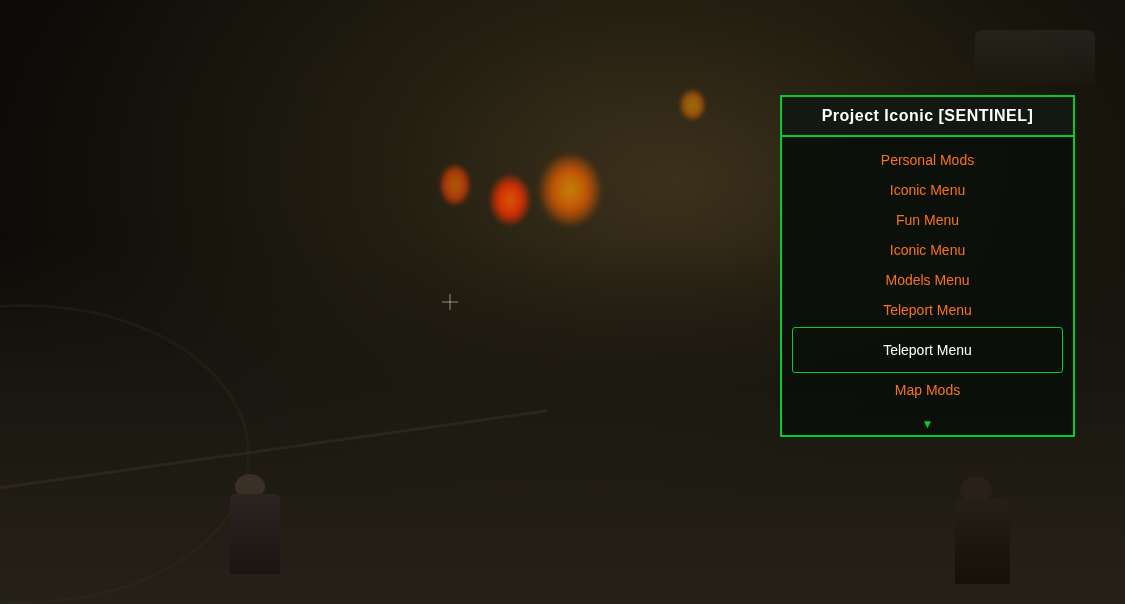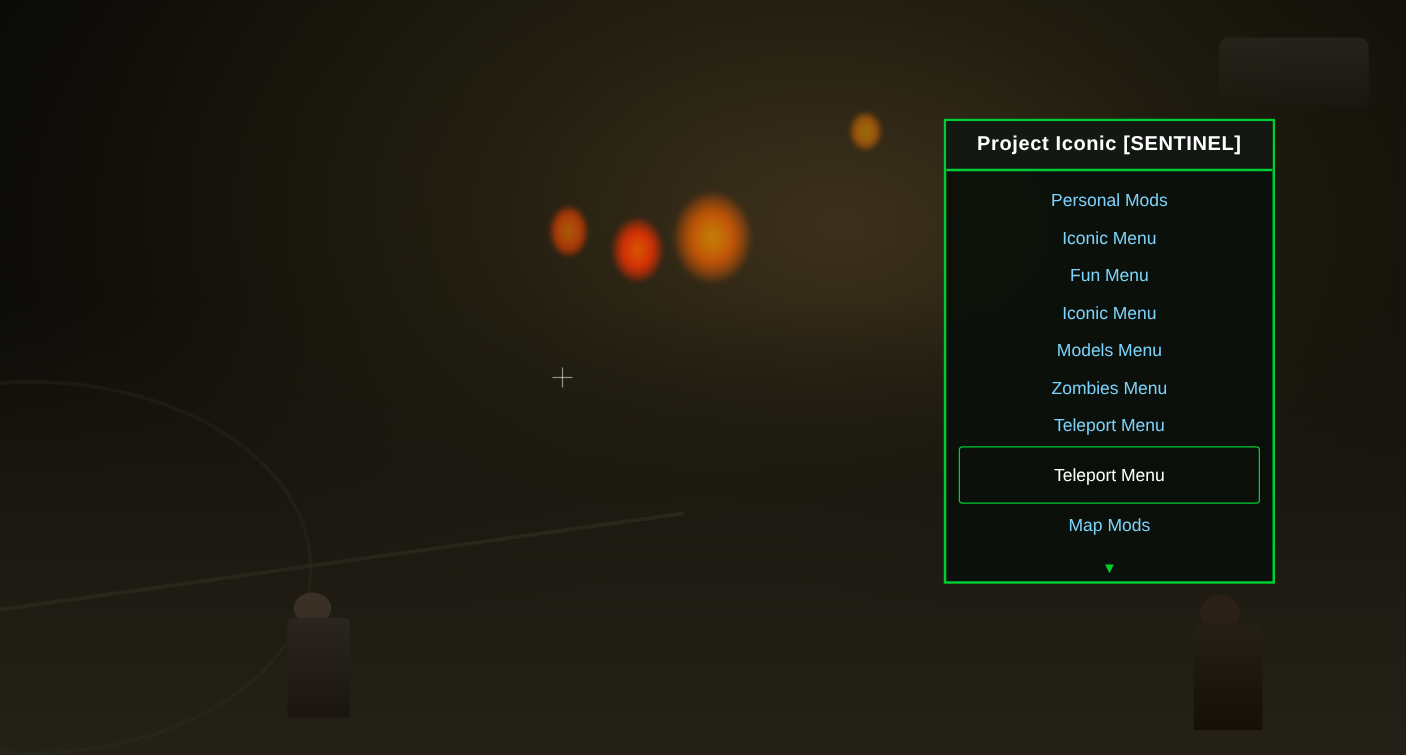--- a/index.html
+++ b/index.html
@@ -164,22 +164,22 @@
       height: 55px;
       background: linear-gradient(180deg, #2a2820 0%, #1a1810 100%);
       border-radius: 8px 8px 3px 3px;
       opacity: 0.7;
     }
 
     
     .menu-container {
       position: absolute;
       top: 95px;
-      left: 755px;
-      width: 265px;
+      left: 780px;
+      width: 295px;
       border: 2px solid #00cc33;
       background: rgba(10, 15, 10, 0.92);
     }
 
     .menu-title-bar {
       background: rgba(20, 25, 20, 0.95);
       border-bottom: 2px solid #00cc33;
       padding: 10px 15px;
       text-align: center;
     }
@@ -194,21 +194,21 @@
 
     .menu-items {
       padding: 8px 0;
     }
 
     .menu-item {
       display: block;
       width: 100%;
       padding: 7px 20px;
       text-align: center;
-      color: #7dd3fc;
+      color: #f97316;
       font-size: 14px;
       font-family: Arial, sans-serif;
       background: transparent;
       border: none;
       cursor: pointer;
       transition: background 0.1s;
     }
 
     .menu-item.active {
       background: transparent;
@@ -292,20 +292,19 @@
   <div class="menu-container">
     <div class="menu-title-bar">
       <span class="menu-title">Project Iconic [SENTINEL]</span>
     </div>
     <div class="menu-items">
     <button class="menu-item">Personal Mods</button>
         <button class="menu-item">Iconic Menu</button>
         <button class="menu-item">Fun Menu</button>
         <button class="menu-item">Iconic Menu</button>
         <button class="menu-item">Models Menu</button>
-        <button class="menu-item">Zombies Menu</button>
         <button class="menu-item">Teleport Menu</button>
         <button class="menu-item active">Teleport Menu</button>
         <button class="menu-item">Map Mods</button>
       </div>
     <div class="menu-scroll-indicator">▼</div>
   </div>
 </div>
 
 </body></html>

